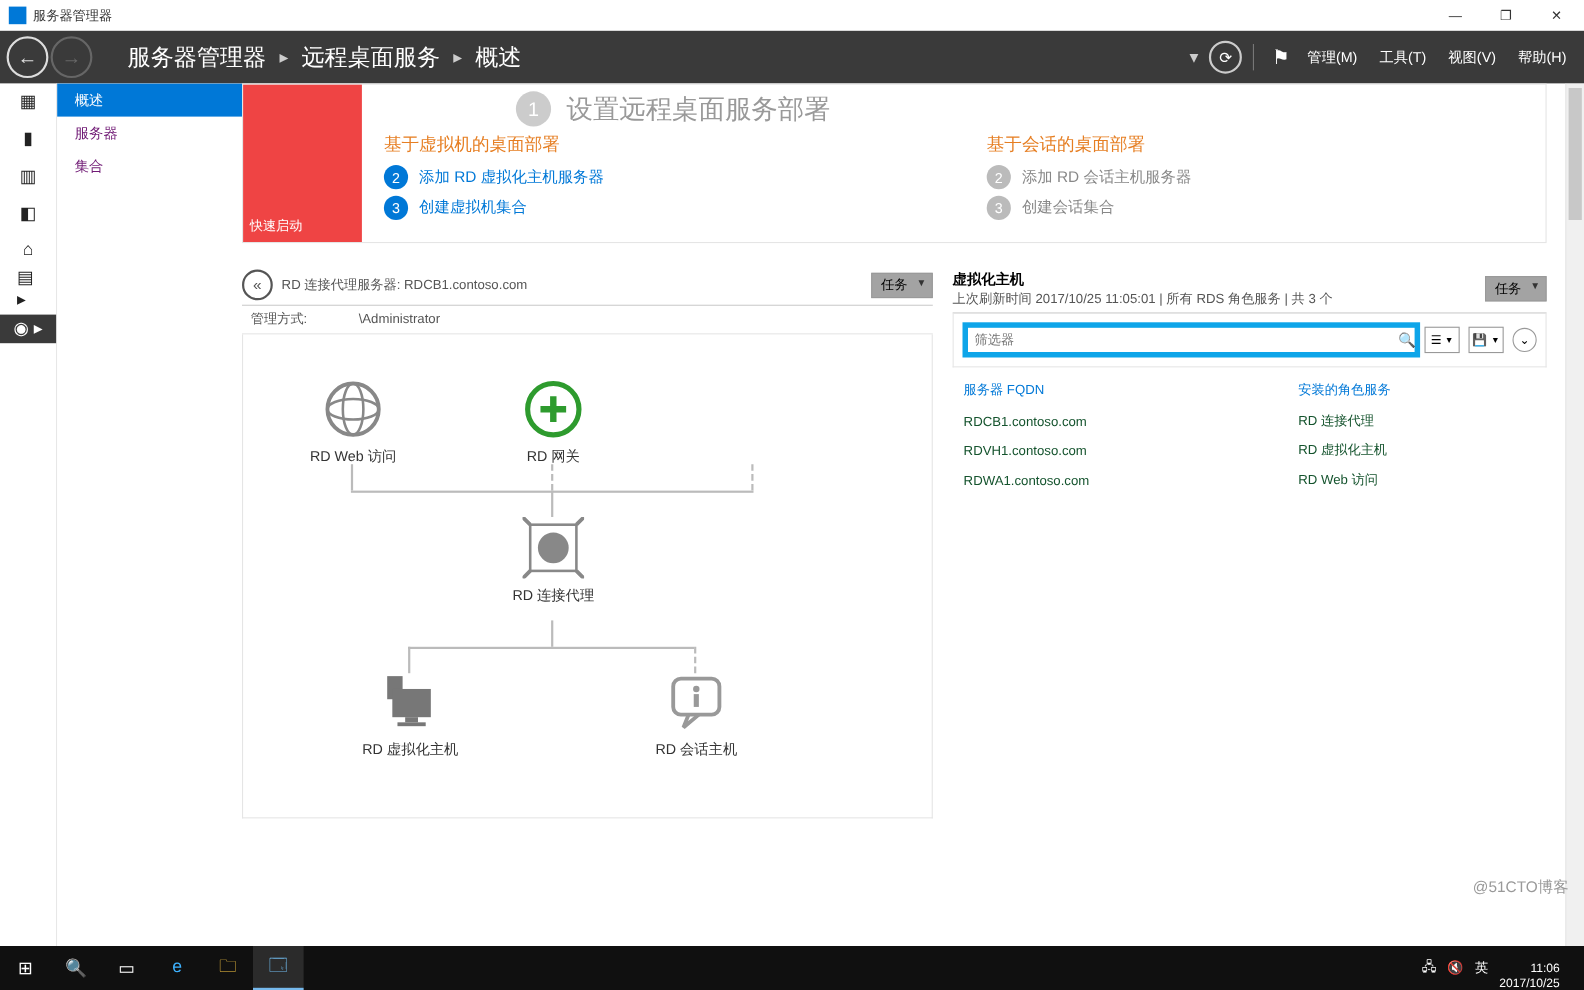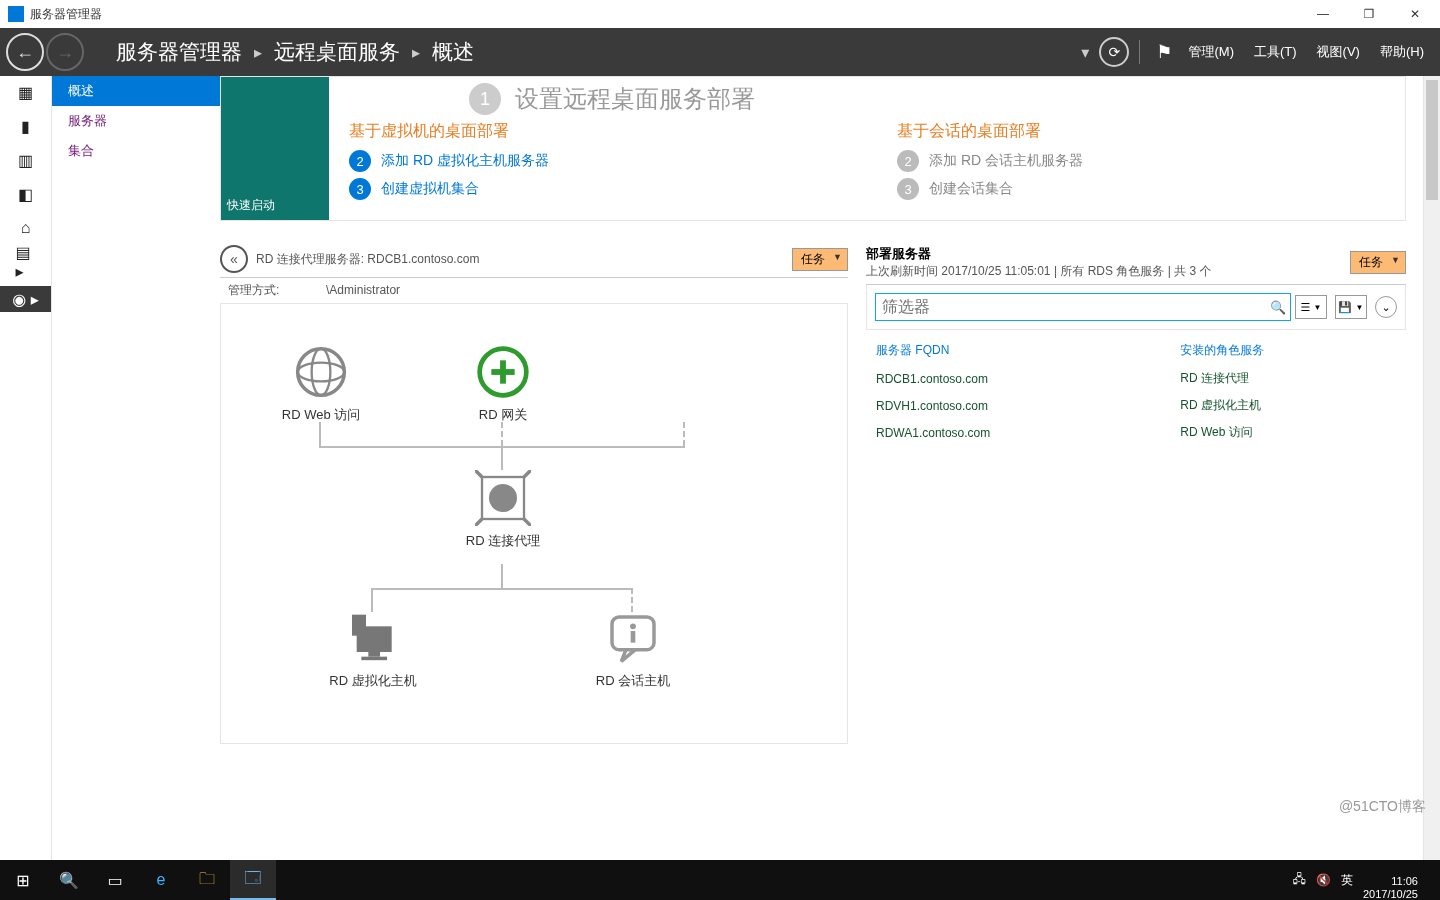--- a/index.html
+++ b/index.html
@@ -32,55 +32,55 @@
 .sidenav { width: 168px; background: #fff; }
 .sidenav .item { padding: 6px 16px; font-size: 13px; color: #701a75; }
 .sidenav .item.active { background: #0078d7; color: #fff; }
 
 .content { flex: 1; background: #fff; overflow: auto; padding-right: 16px; position: relative; }
 
 
 .qs-block { display: flex; border: 1px solid #e5e5e5; margin: 0 0 24px 0; background:#fff; }
 .qs-tiles { width: 108px; display: flex; flex-direction: column; }
 .qs-tile { flex: 1; color: #fff; font-size: 12px; display: flex; align-items: flex-end; padding: 6px; }
-.qs-tile.a { background: #0f766e; }
+.qs-tile.a { background: #ef4444; }
 .qs-tile.b { background: #f5a54a; }
 .qs-steps { flex: 1; padding: 6px 20px 14px 20px; }
 .big-step { display: flex; align-items: center; gap: 14px; color: #999; font-size: 24px; margin-bottom: 6px; margin-left: 120px;}
 .big-step .circle { width: 32px; height: 32px; border-radius: 50%; background: #ccc; color: #fff; display:flex; align-items:center; justify-content:center; font-size:18px;}
 .two-col { display: flex; gap: 60px; margin-top: 6px;}
 .col { flex: 1; }
 .col h4 { color: #e67e22; font-weight: 400; font-size: 16px; margin-bottom: 8px; }
 .step-link { display: flex; align-items: center; gap: 10px; font-size: 14px; color: #0078d7; margin: 6px 0; cursor: pointer; }
 .step-link.dim { color: #888; }
 .step-link .circle2 { width: 22px; height: 22px; border-radius: 50%; background: #0078d7; color: #fff; font-size: 13px; display:flex; align-items:center; justify-content:center;}
 .step-link.dim .circle2 { background: #bbb; }
 
 
 .lower { display: flex; gap: 18px; }
 .panel { flex: 1; }
 .panel-head { display: flex; align-items: center; gap: 8px; border-bottom: 1px solid #ccc; padding-bottom: 4px; }
 .panel-head .ph-icon { width:28px; height:28px; border:2px solid #555; border-radius:50%; display:flex; align-items:center; justify-content:center; font-size:14px; color:#555;}
 .panel-head .ph-text { flex:1; }
 .panel-head .ph-title { font-size: 13px; font-weight: 600; }
 .panel-head .ph-sub { font-size: 12px; color: #555; }
-.tasks-dd { border:1px solid #999; font-size:12px; padding:2px 22px 2px 8px; position:relative; background:#fdba74;}
+.tasks-dd { border:1px solid #999; font-size:12px; padding:2px 22px 2px 8px; position:relative; background:#a3a3a3;}
 .tasks-dd:after { content:"▼"; position:absolute; right:5px; top:3px; font-size:9px; color:#333;}
 .managed { font-size:12px; color:#555; padding:4px 8px; border-bottom:1px solid #e5e5e5;}
 
 
 .diagram { position: relative; height: 440px; border:1px solid #e5e5e5; border-top:none; }
 .node { position:absolute; text-align:center; font-size:13px; color:#333; }
 .node .glyph { width:56px; height:56px; margin:0 auto 6px; display:flex; align-items:center; justify-content:center; }
 .node .glyph svg { width:56px; height:56px; }
 .diagram .line { position:absolute; background:#bbb; }
 
 
 .filterbar { display:flex; align-items:center; gap:8px; padding:8px; border:1px solid #e5e5e5; border-top:none;}
-.filterbar input { flex:1; border:1px solid #0ea5e9; padding:4px 24px 4px 6px; font-size:16px; }
+.filterbar input { flex:1; border:5px solid #0ea5e9; padding:4px 24px 4px 6px; font-size:12px; }
 .filterbar .srch { margin-left:-28px; font-size:13px; color:#444; }
 .mini-dd { border:1px solid #999; width:32px; height:24px; display:flex; align-items:center; justify-content:center; font-size:11px; position:relative;}
 .mini-dd:after { content:"▼"; font-size:8px; margin-left:3px; }
 .expand-circle { width:22px; height:22px; border:1px solid #999; border-radius:50%; display:flex; align-items:center; justify-content:center; font-size:11px; margin-left:auto;}
 .srv-table { width:100%; font-size:12px; border-collapse:collapse; margin-top:6px;}
 .srv-table th { color:#0078d7; font-weight:400; text-align:left; padding:6px 10px;}
 .srv-table td { padding:5px 10px; color:#14532d;}
 
 
 .taskbar { position: absolute; left:0; right:0; bottom:0; height:40px; background:#101010; display:flex; align-items:center; color:#fff; }
@@ -265,21 +265,21 @@
                 </svg>
               </div>
             <div>RD 会话主机</div>
           </div>
         </div>
       </div>
 
       <div class="panel" style="max-width:540px;">
         <div class="panel-head">
           <div class="ph-text">
-            <div class="ph-title">部署服务器</div>
+            <div class="ph-title">虚拟化主机</div>
             <div class="ph-sub">上次刷新时间 2017/10/25 11:05:01 | 所有 RDS 角色服务  | 共 3 个</div>
           </div>
           <div class="tasks-dd">任务</div>
         </div>
         <div class="filterbar">
           <input placeholder="筛选器" style="">
           <span class="srch">🔍</span>
           <div class="mini-dd">☰</div>
           <div class="mini-dd">💾</div>
           <div class="expand-circle">⌄</div>

